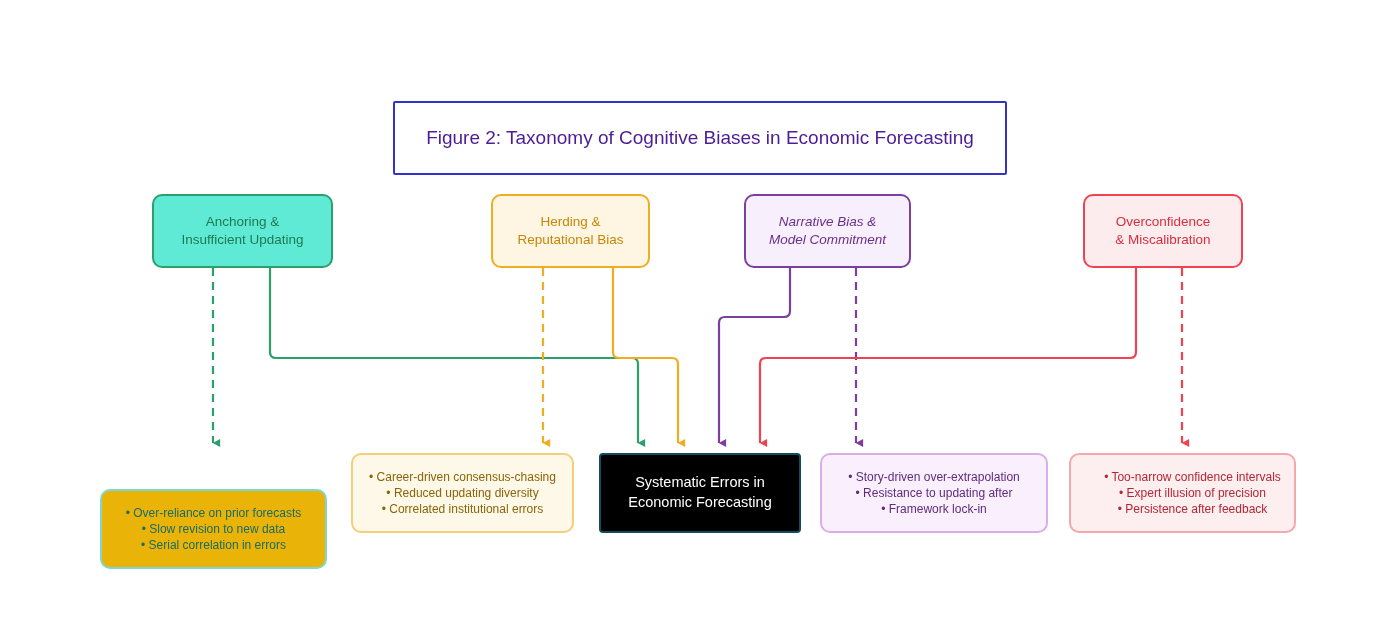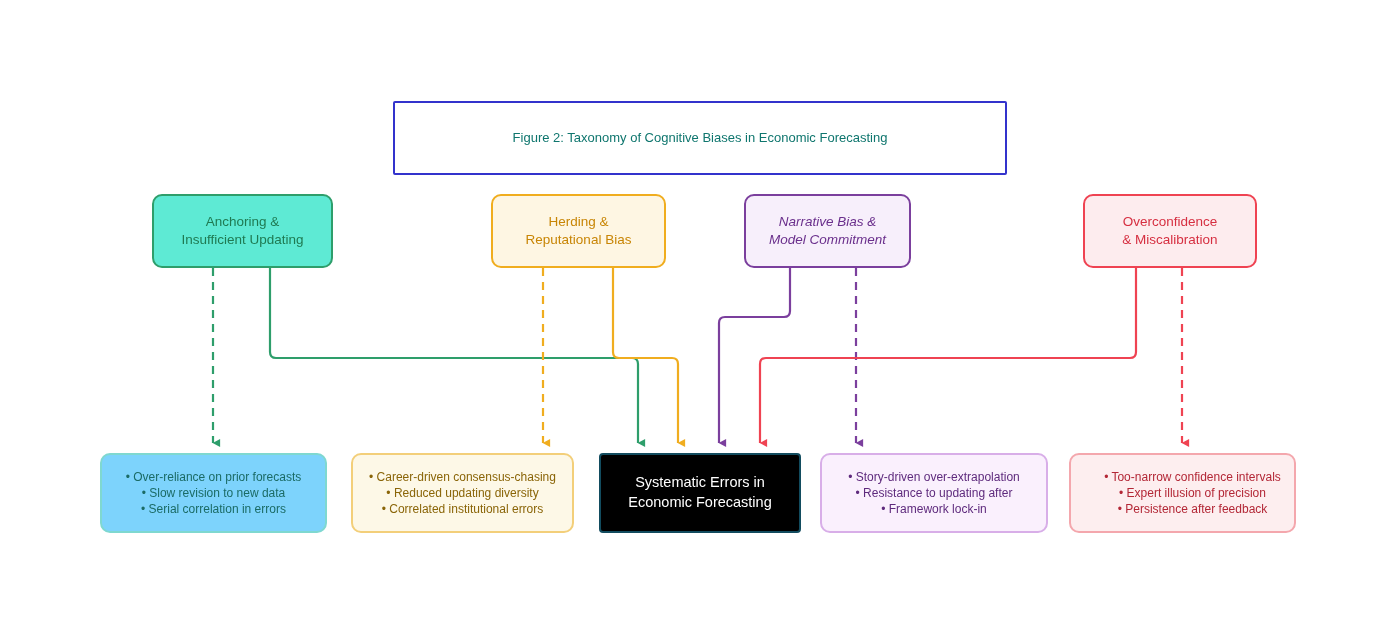--- a/index.html
+++ b/index.html
@@ -47,22 +47,22 @@
     left: 393px;
     top: 101px;
     width: 614px;
     height: 74px;
     border-width: 2px;
     border-color: #3333cc;
     background: #ffffff;
     border-radius: 2px;
   }
   #title-node .label {
-    font-size: 13px;
-    color: #0f766e;
+    font-size: 19px;
+    color: #4c1d95;
   }
 
   
   .cat {
     height: 74px;
     border-width: 2px;
     border-radius: 10px;
     top: 194px;
   }
   .cat .label { font-size: 13.5px; }
@@ -70,57 +70,58 @@
   #cat-anchoring {
     left: 152px;
     width: 181px;
     border-color: #2e9e6b;
     background: #5eead4;
   }
   #cat-anchoring .label { color: #1f7a52; }
 
   #cat-herding {
     left: 491px;
-    width: 175px;
+    width: 159px;
     border-color: #f0ad1f;
     background: #fef6e3;
   }
   #cat-herding .label { color: #c88505; }
 
   #cat-narrative {
     left: 744px;
     width: 167px;
     border-color: #7b3f9d;
     background: #f7effb;
     font-style: italic;
   }
   #cat-narrative .label { color: #6a2f8c; }
 
   #cat-overconfidence {
     left: 1083px;
-    width: 174px;
+    width: 160px;
     border-color: #ef4352;
     background: #fdecee;
   }
   #cat-overconfidence .label { color: #d62f41; }
 
   
   .outcome {
     height: 80px;
     border-width: 2px;
     border-radius: 10px;
     top: 453px;
   }
   .outcome .label { font-size: 12px; }
 
   #out-anchoring {
     left: 100px;
     width: 227px;
     border-color: #7fd8d0;
-    background: #7dd3fc;
+    background: #eab308;
+    margin-top: 36px;
   }
   #out-anchoring .label { color: #1b6b65; }
 
   #out-herding {
     left: 351px;
     width: 223px;
     border-color: #f3cf7a;
     background: #fdf8e7;
   }
   #out-herding .label { color: #8a6508; }

